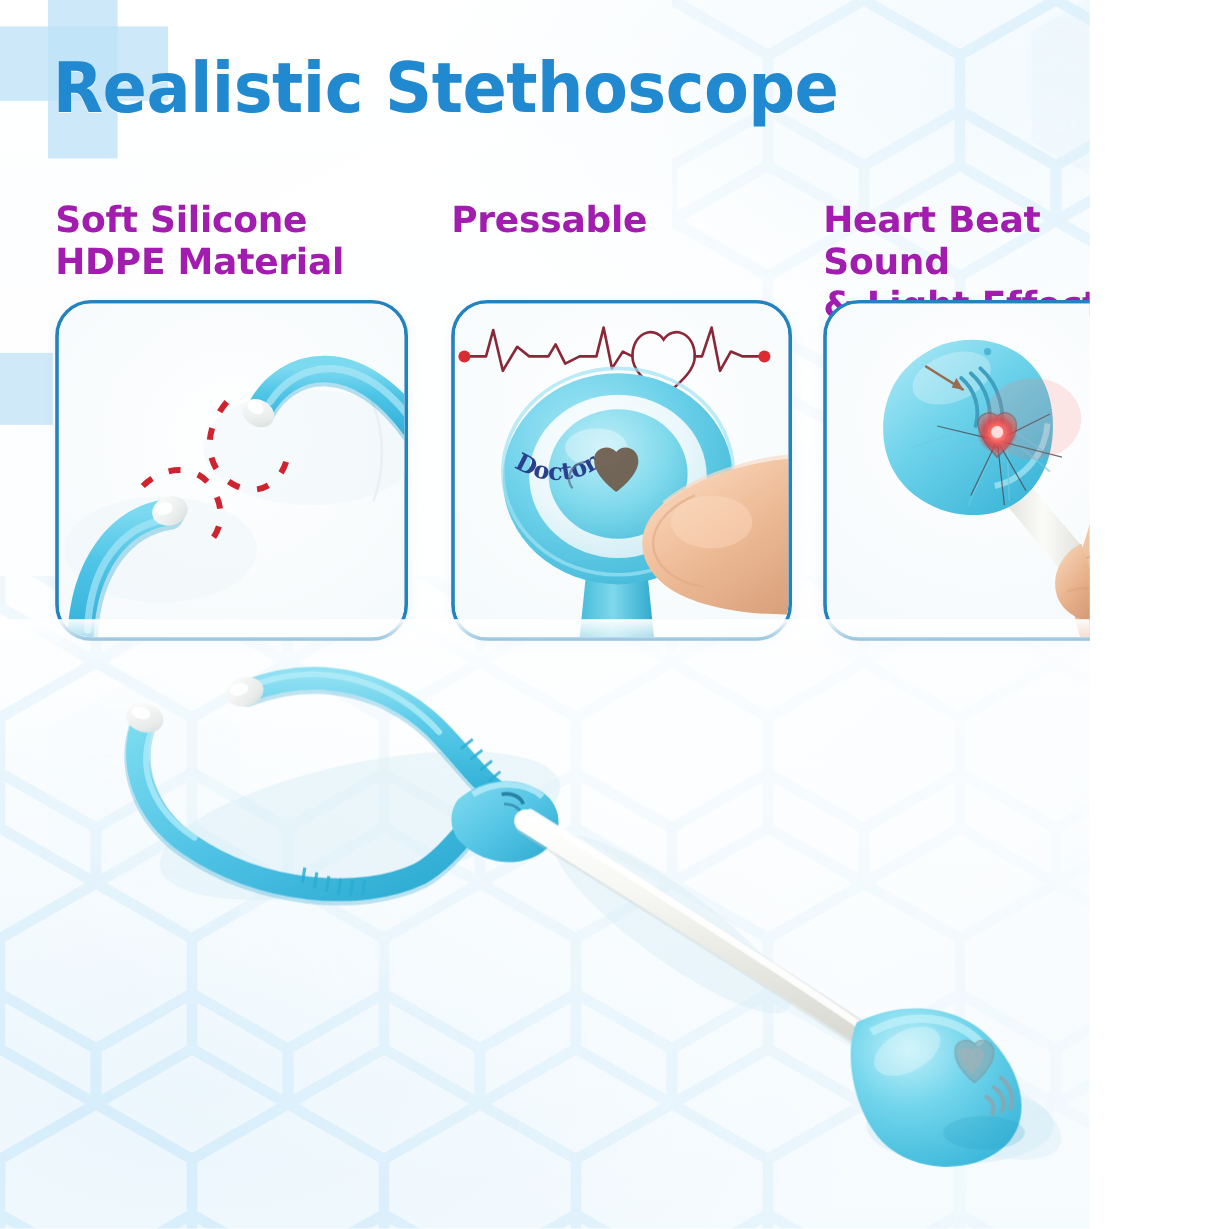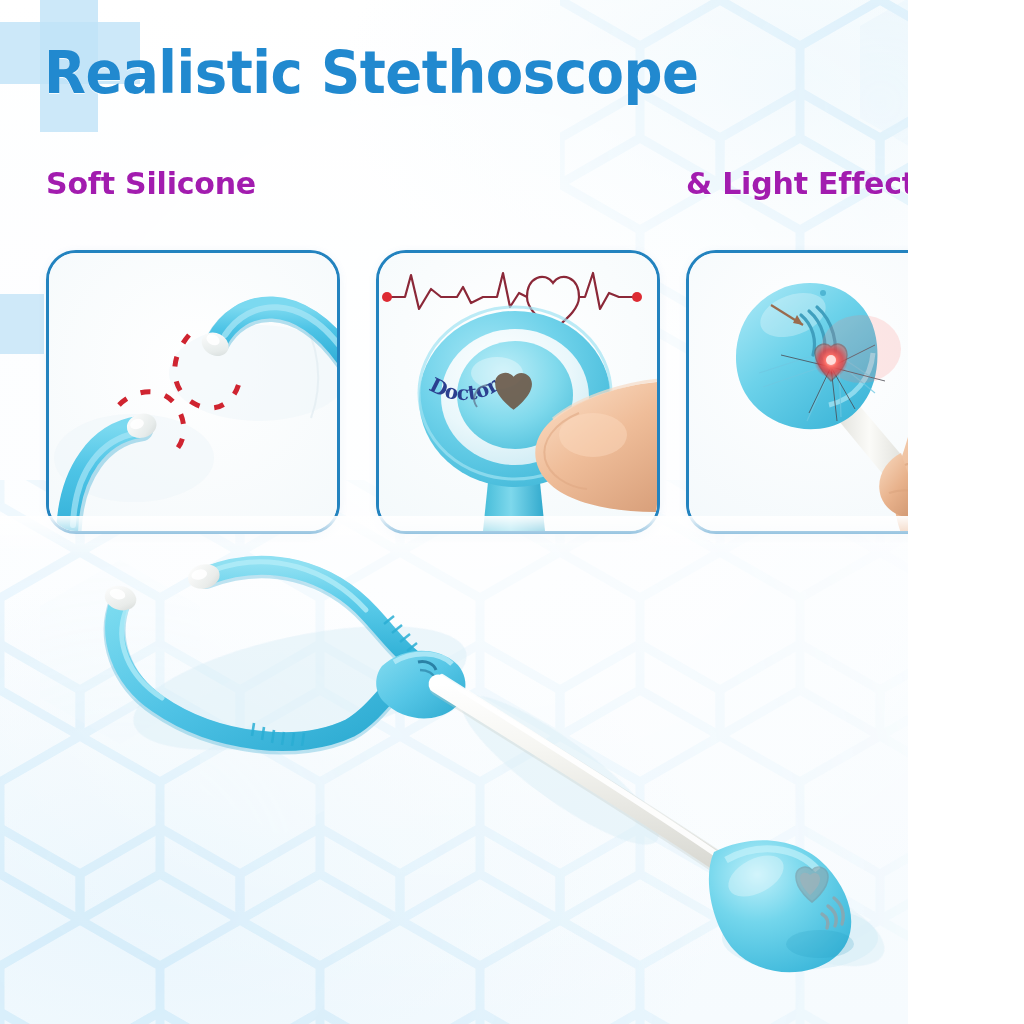--- a/index.html
+++ b/index.html
@@ -142,24 +142,27 @@
   <div class="deco" id="deco-top-strip"></div>
   <div id="deco-cross">
     <div class="cw h"></div>
     <div class="cw v"></div>
   </div>
 
   <div class="title" id="page-title">Realistic Stethoscope</div>
 
   <div class="col-head" id="head-1">
     <span>Soft Silicone</span>
+    <span class="l2">HDPE Material</span>
   </div>
   <div class="col-head" id="head-2">
+    <span>Pressable</span>
   </div>
   <div class="col-head" id="head-3">
+    <span>Heart Beat Sound</span>
     <span class="l2">&amp; Light Effect</span>
   </div>
 
   <div class="panel" id="panel-1">
     <svg viewBox="0 0 288 278">
       <defs>
         <linearGradient id="tubeG1" x1="0" y1="0" x2="0" y2="1">
           <stop offset="0%" stop-color="#7bd9f0"></stop>
           <stop offset="40%" stop-color="#4ec4e6"></stop>
           <stop offset="100%" stop-color="#32b0d8"></stop>

